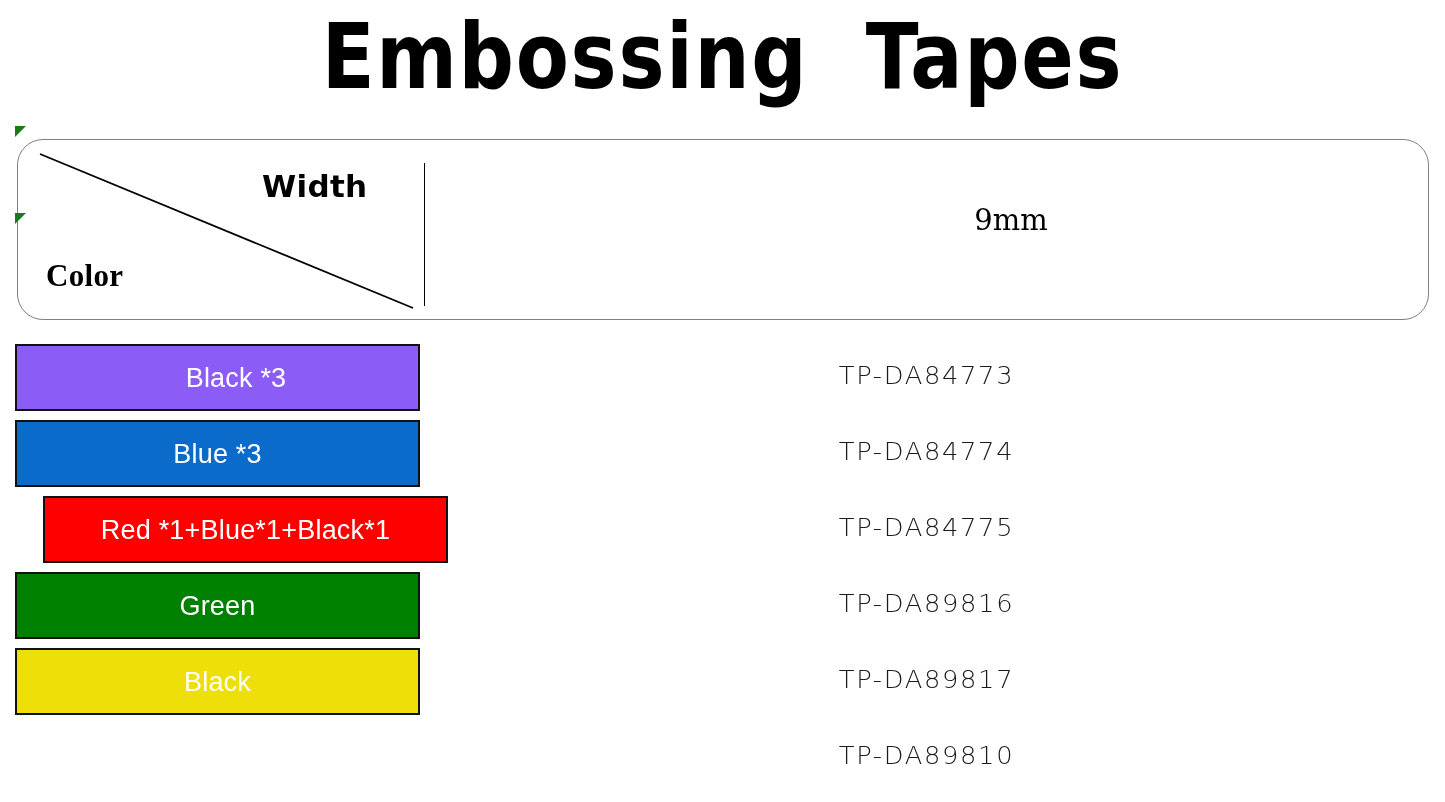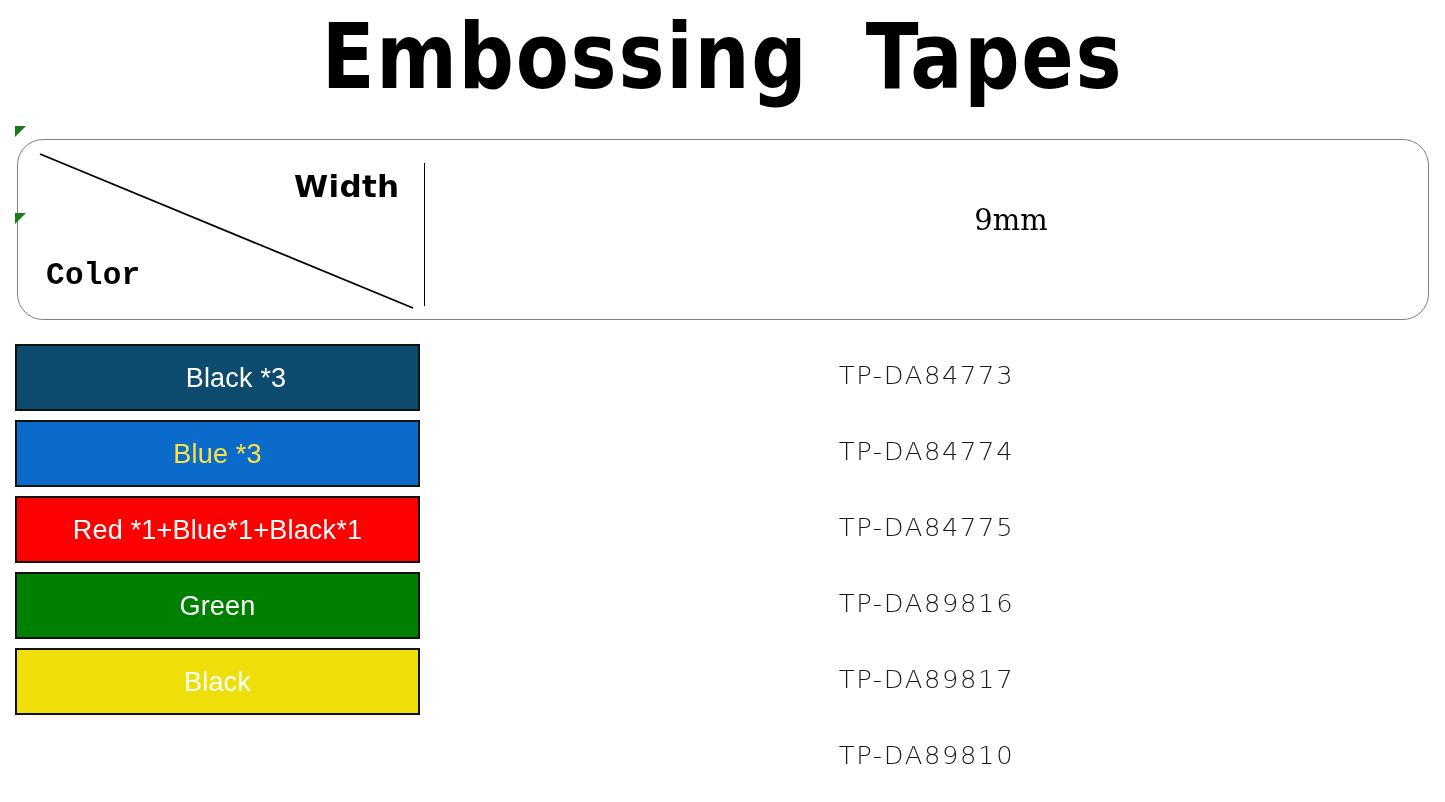--- a/index.html
+++ b/index.html
@@ -65,27 +65,26 @@
   #label-width {
     position: absolute;
     left: 262px;
     top: 166px;
     font-family: "DejaVu Sans", sans-serif;
     font-weight: bold;
     font-size: 31px;
     line-height: 40px;
     color: #000000;
     letter-spacing: 0.3px;
-    margin-left: 32px;
   }
   #label-color {
     position: absolute;
     left: 46px;
     top: 256px;
-    font-family: Liberation Mono, monospace;
+    font-family: Liberation Serif, serif;
     font-weight: bold;
     font-size: 31px;
     line-height: 40px;
     color: #000000;
     letter-spacing: 0.3px;
   }
   #label-width-value {
     position: absolute;
     left: 424px;
     top: 201px;
@@ -183,35 +182,35 @@
 <div id="label-color">Color</div>
 
 <div id="label-width-value">9mm</div>
 
 <div class="green-flag" id="green-flag-top"></div>
 <div class="green-flag" id="green-flag-mid"></div>
 
 <div id="rows">
 
   <div class="row">
-    <div class="swatch" style="background-color: #0c4a6e; padding-left: 37px;">
+    <div class="swatch" style="background-color: #8b5cf6; padding-left: 37px;">
       <span class="swatch-label" style="color: rgb(255, 255, 255);">Black *3</span>
     </div>
     <div class="code">TP-DA84773</div>
   </div>
 
   <div class="row">
     <div class="swatch" style="background-color: rgb(10, 107, 203);">
-      <span class="swatch-label" style="color: #fde047;">Blue *3</span>
+      <span class="swatch-label" style="color: #ffffff;">Blue *3</span>
     </div>
     <div class="code">TP-DA84774</div>
   </div>
 
   <div class="row">
-    <div class="swatch" style="background-color: rgb(254, 0, 0);">
+    <div class="swatch" style="background-color: rgb(254, 0, 0); margin-left: 28px;">
       <span class="swatch-label" style="color: rgb(255, 255, 255);">Red *1+Blue*1+Black*1</span>
     </div>
     <div class="code">TP-DA84775</div>
   </div>
 
   <div class="row">
     <div class="swatch" style="background-color: rgb(0, 128, 0);">
       <span class="swatch-label" style="color: #ffffff;">Green</span>
     </div>
     <div class="code">TP-DA89816</div>

